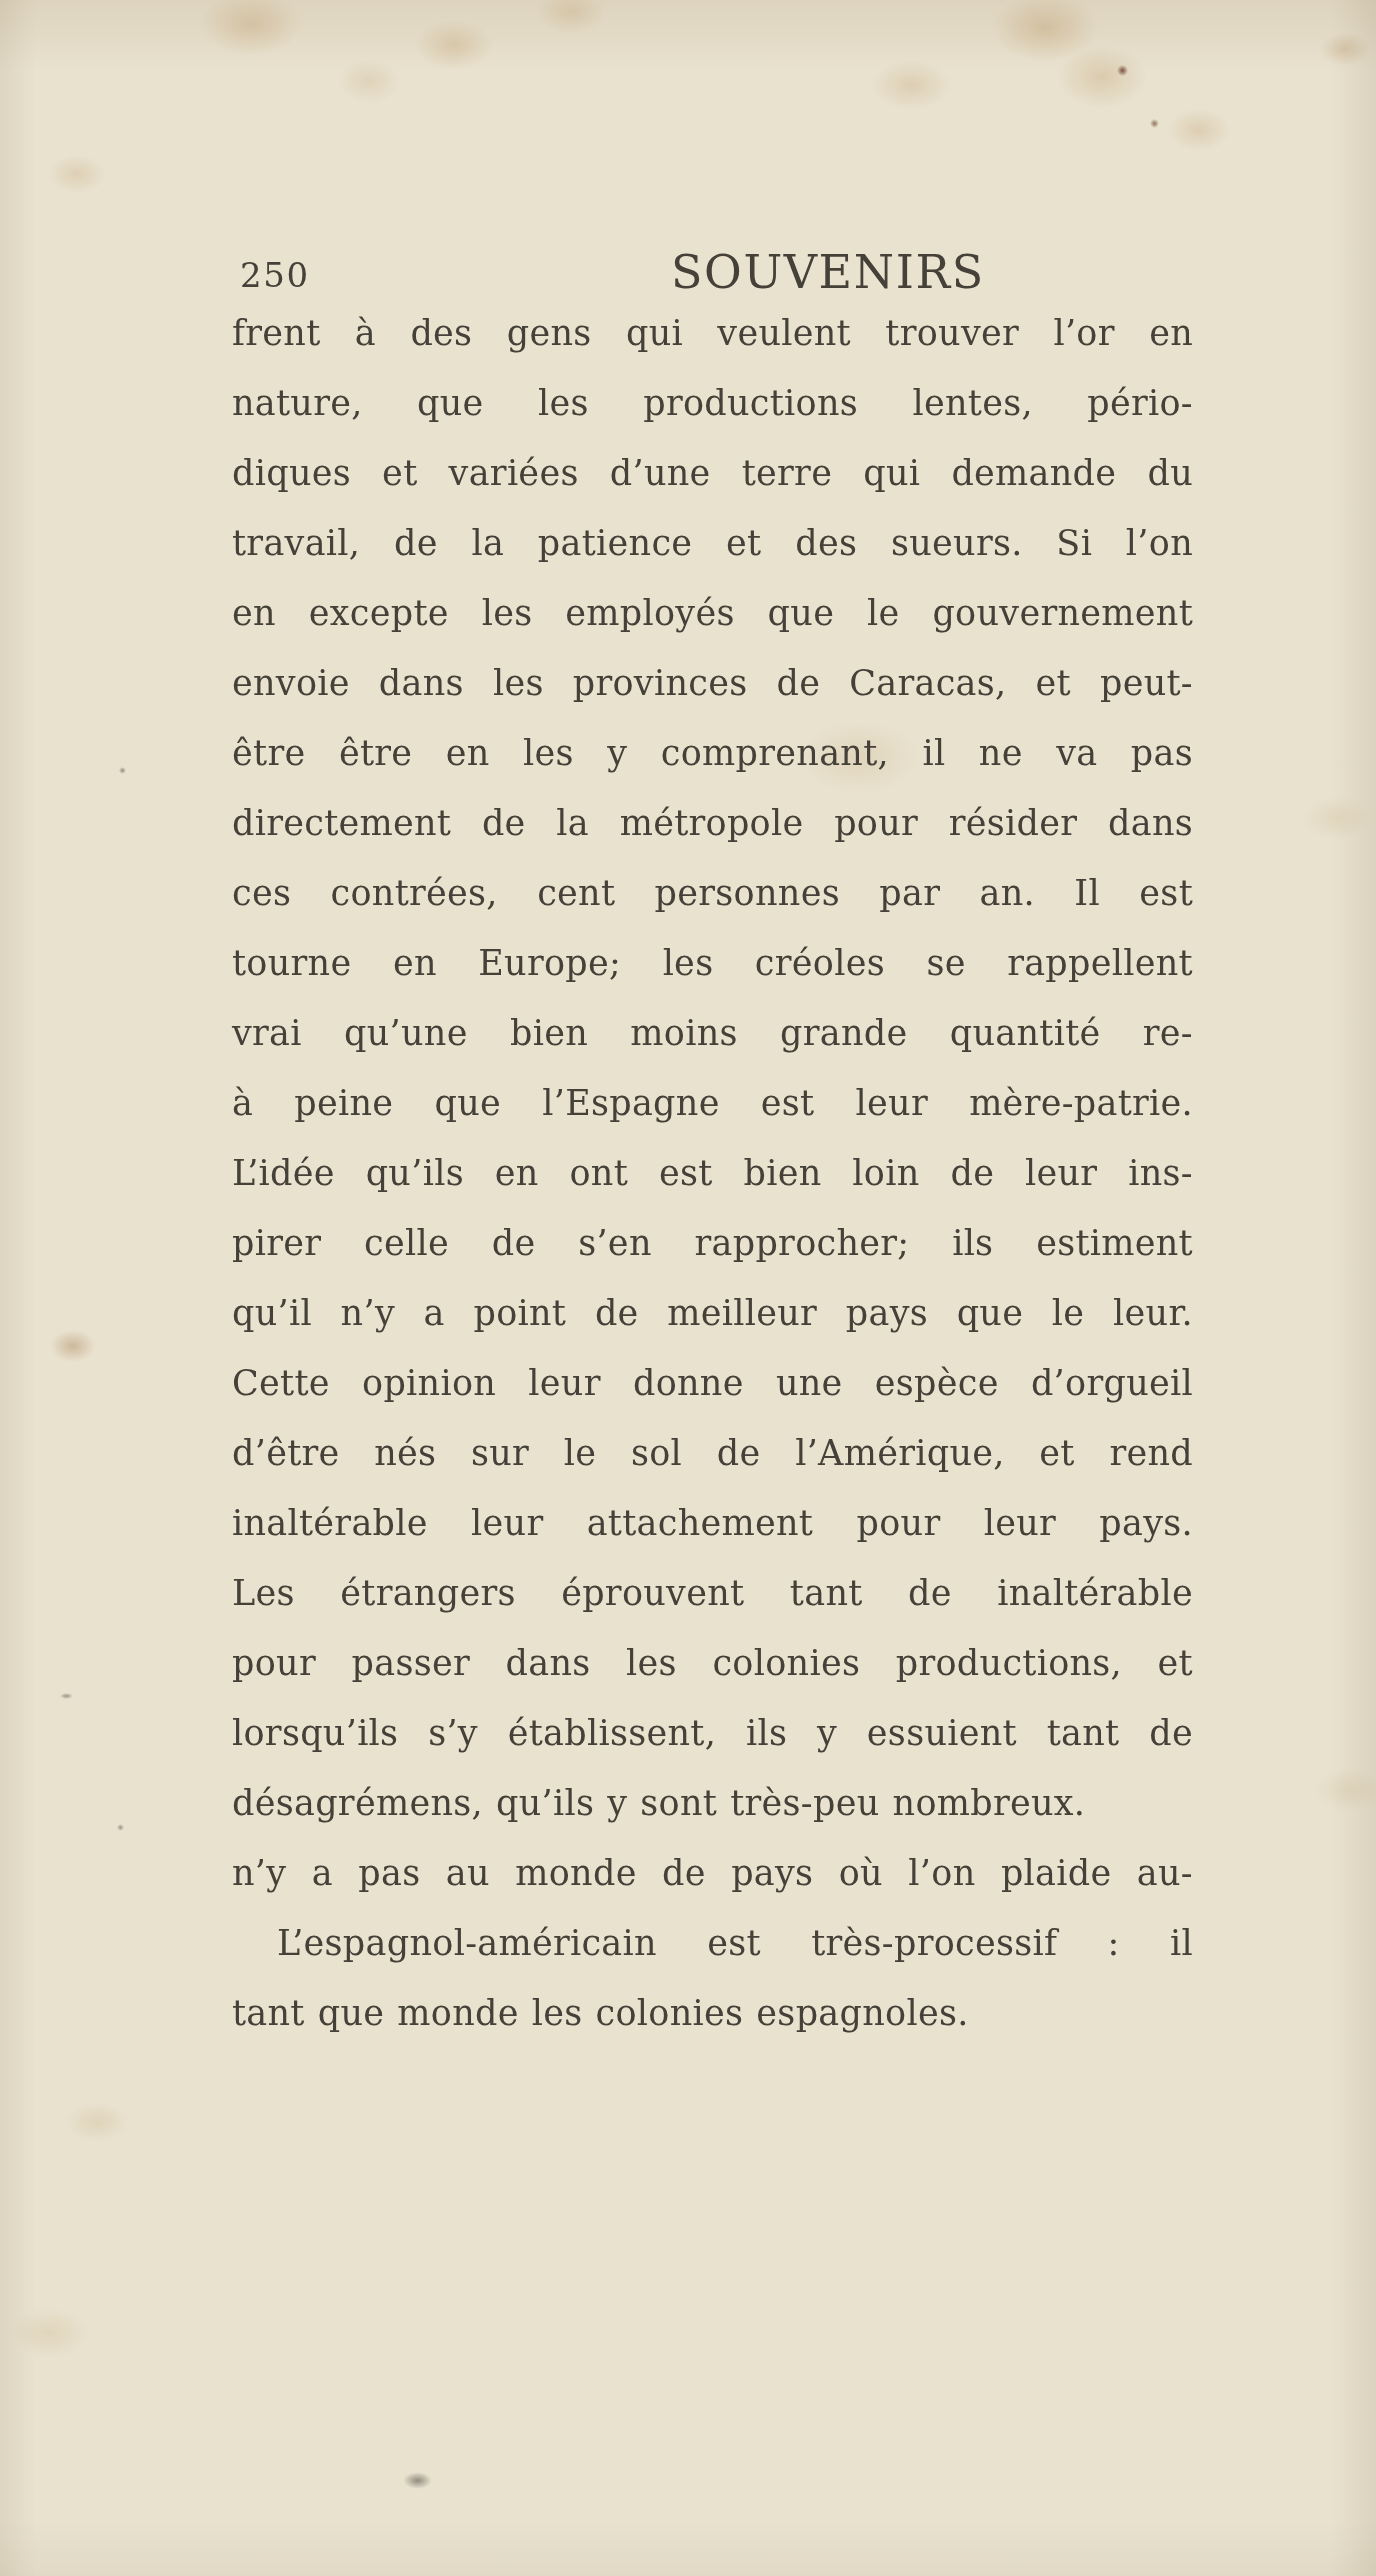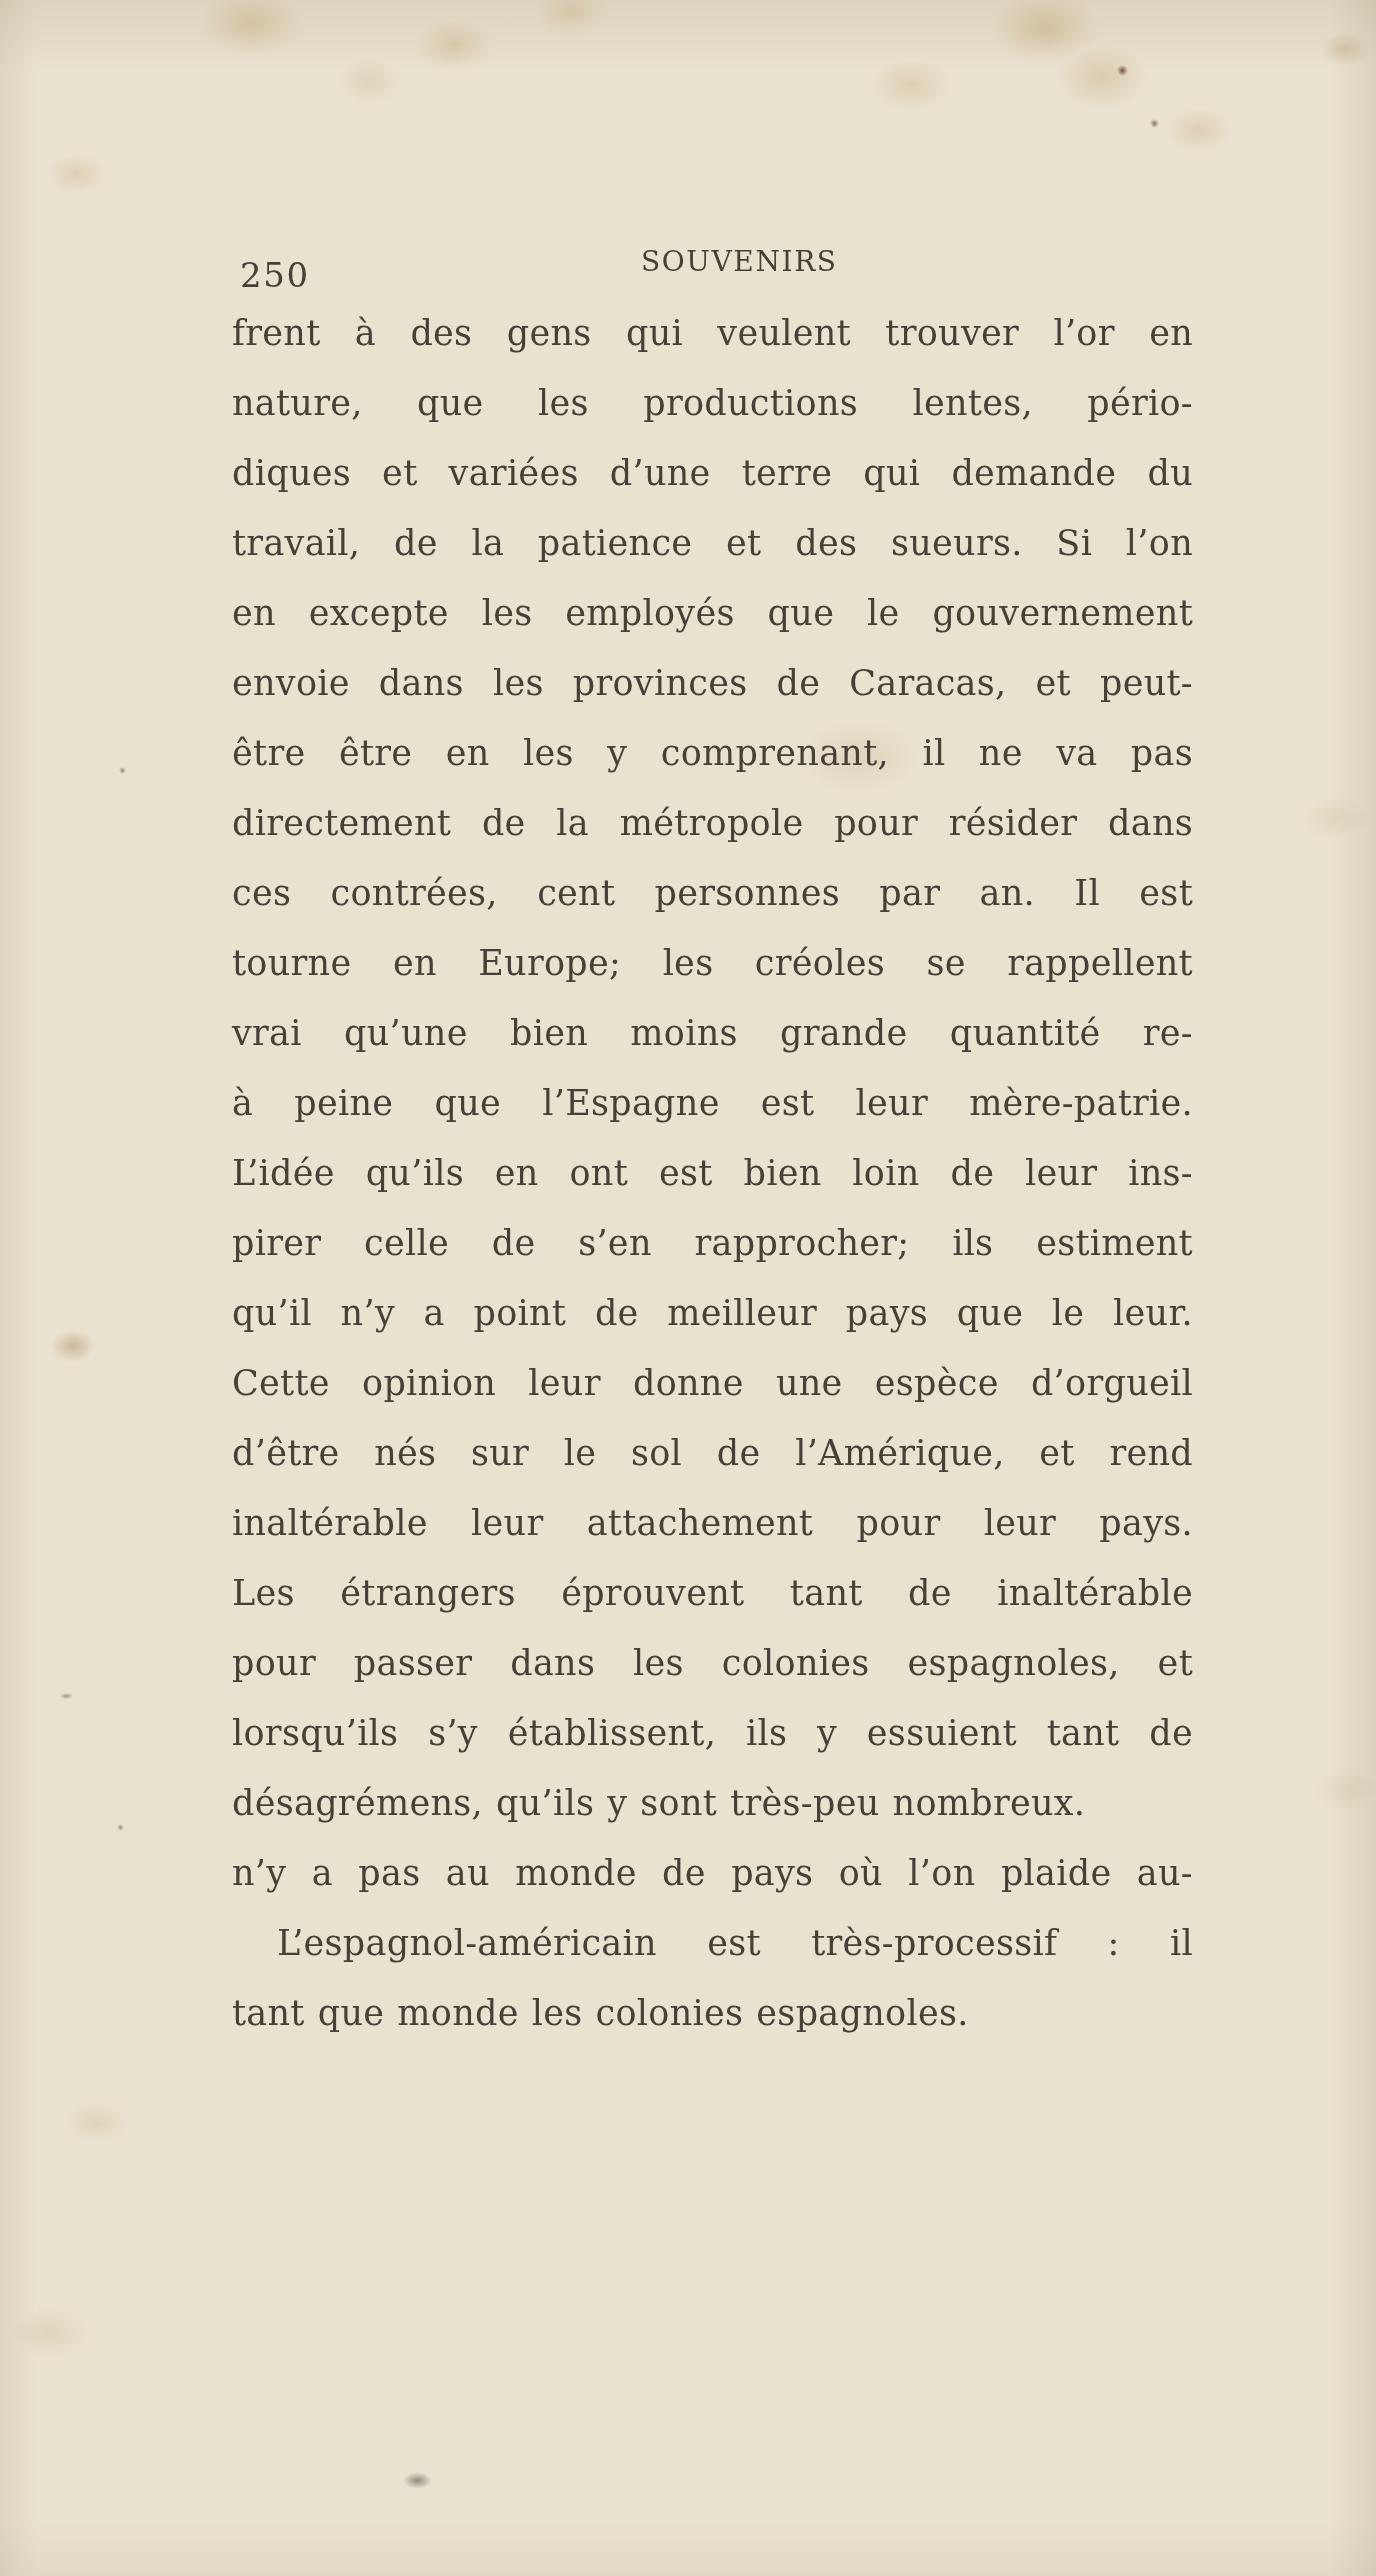--- a/index.html
+++ b/index.html
@@ -37,22 +37,22 @@
       linear-gradient(90deg,  rgba(120,100,70,0.10) 0px, rgba(120,100,70,0) 36px),
       linear-gradient(270deg, rgba(120,100,70,0.12) 0px, rgba(120,100,70,0) 45px),
       linear-gradient(180deg, rgba(150,122,84,0.14) 0px, rgba(150,122,84,0) 73px),
       linear-gradient(0deg,   rgba(120,100,70,0.07) 0px, rgba(120,100,70,0) 57px);
   }
   .page-number {
     position: absolute; left: 240px; top: 255px;
     font-size: 34px; letter-spacing: 1.6px;
   }
   .running-title {
-    position: absolute; left: 641px; top: 245px;
-    font-size: 28px; letter-spacing: 1.6px;
+    position: absolute; left: 671px; top: 245px;
+    font-size: 46px; letter-spacing: 1.6px;
   }
   .body-text {
     position: absolute; left: 232px; top: 298px; width: 961px;
     font-size: 35px; line-height: 70px;
     letter-spacing: 0.3px; word-spacing: 1.6px;
   }
   .line {
     height: 70px;
     text-align: justify;
     text-align-last: justify;
@@ -91,21 +91,21 @@
     <div class="line">tourne en Europe; les créoles se rappellent</div>
     <div class="line">vrai qu’une bien moins grande quantité re-</div>
     <div class="line">à peine que l’Espagne est leur mère-patrie.</div>
     <div class="line">L’idée qu’ils en ont est bien loin de leur ins-</div>
     <div class="line">pirer celle de s’en rapprocher; ils estiment</div>
     <div class="line">qu’il n’y a point de meilleur pays que le leur.</div>
     <div class="line">Cette opinion leur donne une espèce d’orgueil</div>
     <div class="line">d’être nés sur le sol de l’Amérique, et rend</div>
     <div class="line">inaltérable leur attachement pour leur pays.</div>
     <div class="line">Les étrangers éprouvent tant de inaltérable</div>
-    <div class="line">pour passer dans les colonies espagnoles, et</div>
+    <div class="line">pour passer dans les colonies productions, et</div>
     <div class="line">lorsqu’ils s’y établissent, ils y essuient tant de</div>
     <div class="line para-end">désagrémens, qu’ils y sont très-peu nombreux.</div>
     <div class="line">n’y a pas au monde de pays où l’on plaide au-</div>
     <div class="line indent">L’espagnol-américain est très-processif : il</div>
     <div class="line para-end">tant que monde les colonies espagnoles.</div>
   </div>
 
   <span class="speck speck-1"></span>
   <span class="speck speck-2"></span>
   <span class="speck speck-3"></span>

